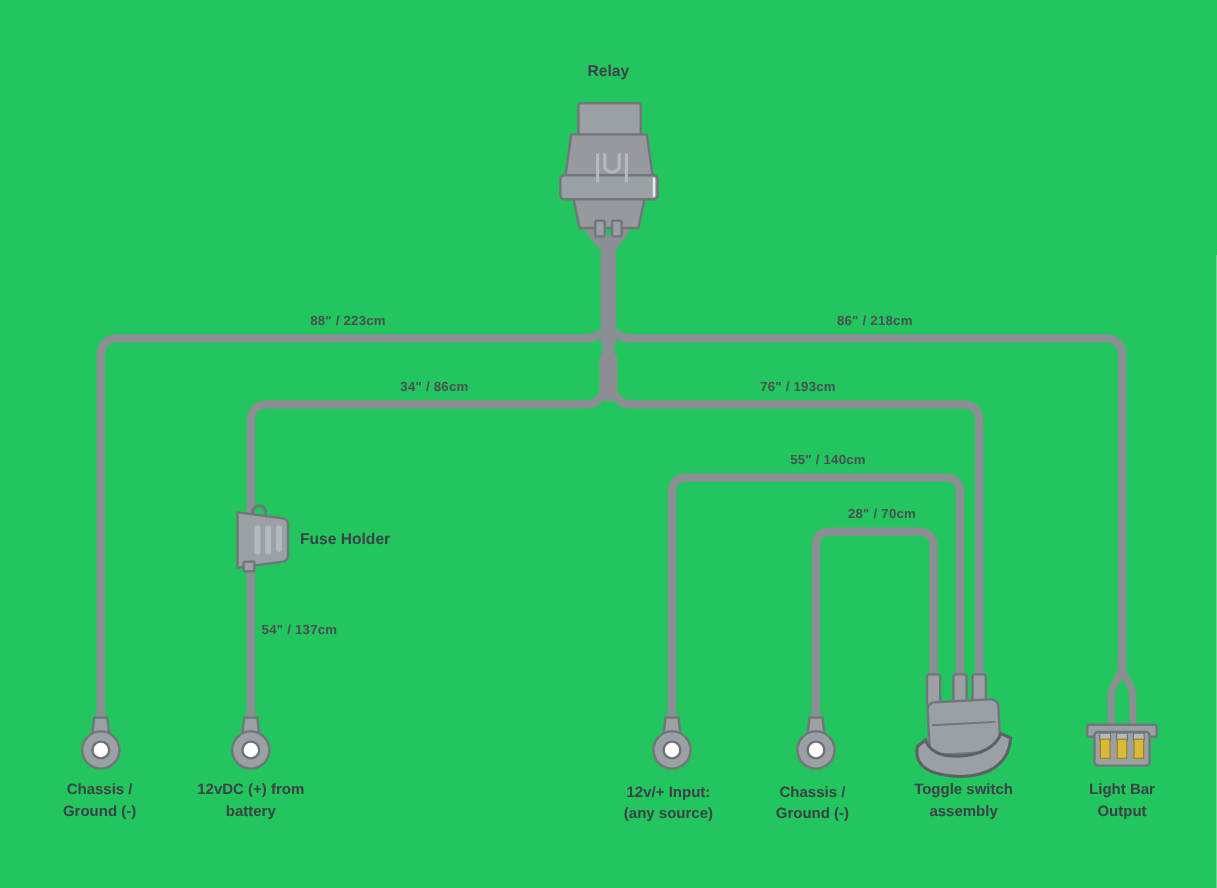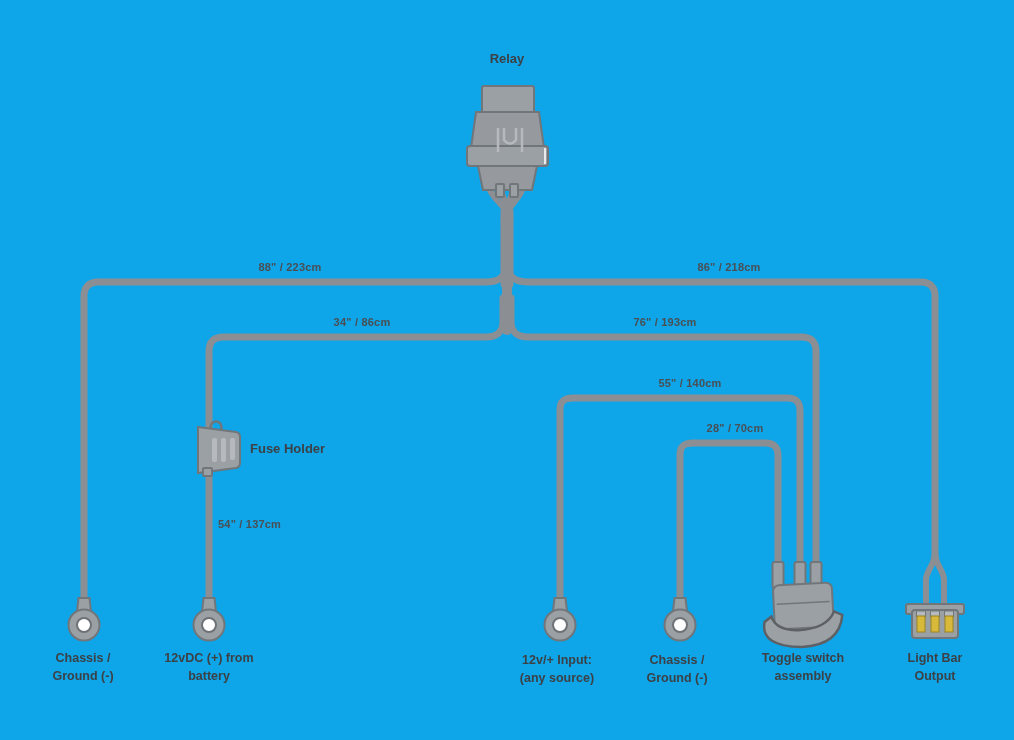--- a/index.html
+++ b/index.html
@@ -1,16 +1,16 @@
 <!DOCTYPE html>
 <html><head>
 <meta charset="utf-8">
 <style>
   html,body{margin:0;padding:0;background:#ffffff;}
-  .stage{position:relative;width:1014px;height:740px;background:#0ea5e9;overflow:hidden;
+  .stage{position:relative;width:1014px;height:740px;background:#22c55e;overflow:hidden;
          font-family:"Liberation Sans", sans-serif;}
   svg{display:block;}
   .wire{stroke:#8b8f93;stroke-width:7;fill:none;stroke-linecap:round;}
   .wire-thin{stroke:#8b8f93;stroke-width:6;fill:none;stroke-linecap:round;}
   .bundle{stroke:#8b8f93;fill:none;stroke-linecap:round;}
   .comp{fill:#9aa0a4;stroke:#71767a;stroke-width:2;}
   .comp-dk{fill:#96999d;stroke:#71767a;stroke-width:2;}
   .hole{fill:#ffffff;stroke:#6e7276;stroke-width:2;}
   .len-label{font-size:11px;font-weight:bold;fill:#4a4f54;letter-spacing:.2px;}
   .end-label{font-size:12.5px;font-weight:bold;fill:#3c4146;}

